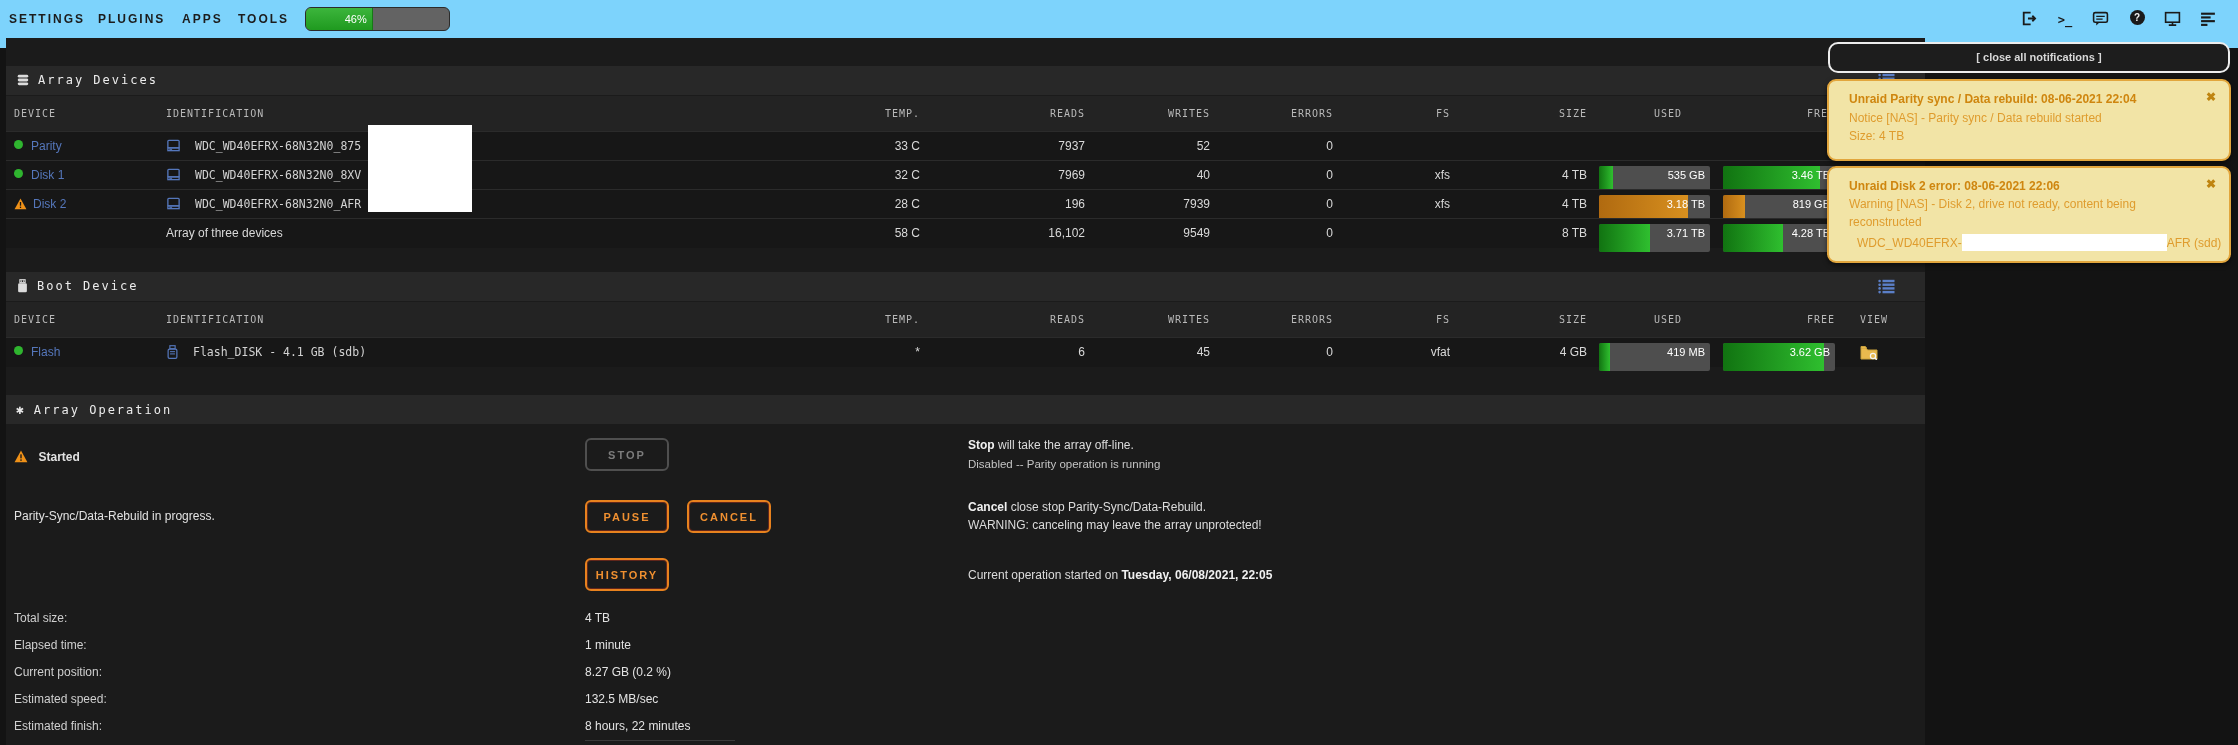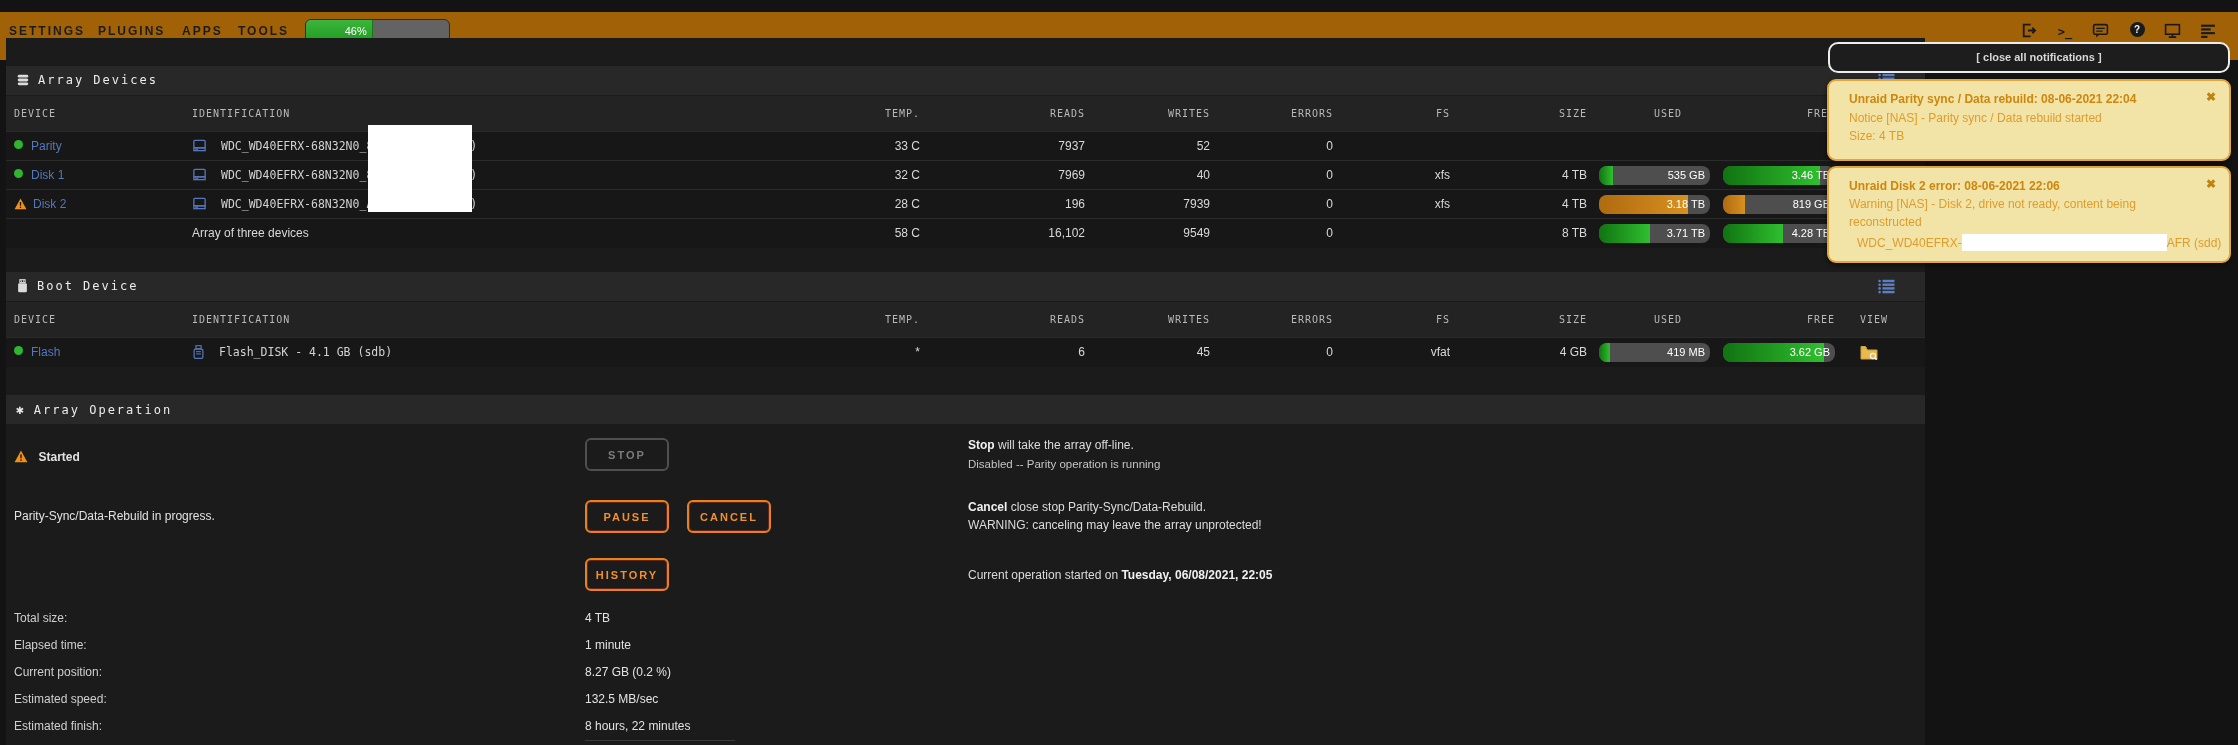--- a/index.html
+++ b/index.html
@@ -1,21 +1,21 @@
 <!DOCTYPE html>
 <html><head>
 <meta charset="utf-8">
 <style>
   html,body{margin:0;padding:0;}
   body{width:2238px;height:745px;position:relative;background:#131313;overflow:hidden;
        font-family:"Liberation Sans",sans-serif;-webkit-font-smoothing:antialiased;}
   .abs{position:absolute;}
 
   
-  .menubar{left:0;top:0;width:2238px;height:48px;background:#a16207;margin-top:12px;}
+  .menubar{left:0;top:0;width:2238px;height:48px;background:#7dd3fc;}
   .menu-item{top:0;height:38px;line-height:38px;font-size:12px;font-weight:bold;
              letter-spacing:2px;color:#1c1c1c;cursor:pointer;}
   .pbar{left:305px;top:7px;width:145px;height:24px;background:#636363;border:1px solid #2b2b2b;
         border-radius:6px;overflow:hidden;box-sizing:border-box;}
   .pbar-fill{position:absolute;left:0;top:0;bottom:0;background:linear-gradient(180deg,#3cb53c,#1f9a1f);
              border-right:1px solid #157a15;}
   .pbar-label{position:absolute;right:5px;top:0;line-height:22px;font-size:11px;color:#fff;}
   .hicon{top:10px;width:18px;height:18px;color:#1a1a1a;text-align:center;cursor:pointer;}
   .hicon svg{display:block;}
   .term-glyph{font-family:"DejaVu Sans Mono",monospace;font-weight:bold;font-size:12px;line-height:16px;color:#1a1a1a;}
@@ -32,37 +32,37 @@
   .sec-title .ticon{display:inline-block;vertical-align:-3px;margin-right:8px;}
   .sec-listicon{position:absolute;left:1872px;top:7px;width:17px;height:15px;cursor:pointer;}
 
   
   .thead{left:6px;width:1919px;height:35px;background:#232323;border-bottom:1px solid #333;}
   .th{position:absolute;top:0;height:35px;line-height:35px;font-size:10px;letter-spacing:1px;
       color:#b9b9b9;font-family:"DejaVu Sans Mono",monospace;}
   .trow{left:6px;width:1919px;height:29px;background:#171717;border-top:1px solid #2b2b2b;}
   .trow:first-of-type{border-top:none;}
   .td{position:absolute;top:0;height:29px;line-height:29px;font-size:12px;color:#d9d9d9;white-space:nowrap;}
-  .c-device{left:8px;}  .c-id{left:186px;}
+  .c-device{left:8px;}  .c-id{left:160px;}
   .c-temp{left:814px;width:100px;text-align:right;}
   .c-reads{left:979px;width:100px;text-align:right;}
   .c-writes{left:1104px;width:100px;text-align:right;}
   .c-errors{left:1227px;width:100px;text-align:right;}
   .c-fs{left:1344px;width:100px;text-align:right;}
   .c-size{left:1481px;width:100px;text-align:right;}
   .c-usedh{left:1576px;width:100px;text-align:right;}
   .c-freeh{left:1729px;width:100px;text-align:right;}
   .c-view{left:1854px;width:80px;text-align:left;}
   .dot{display:inline-block;width:9px;height:9px;border-radius:50%;background:#2fb52f;
        vertical-align:1px;margin-right:8px;}
   .warn-tri{display:inline-block;vertical-align:-2px;margin-right:6px;}
   .devlink{color:#5577bb;cursor:pointer;font-size:12px;}
   .serial{font-family:"DejaVu Sans Mono",monospace;font-size:11.5px;color:#d2d2d2;}
   .id-icon{display:inline-block;vertical-align:-3px;margin-right:14px;}
-  .bar{position:absolute;top:5px;height:19px;background:#4e4e4e;border-radius:8px;overflow:hidden;}
+  .bar{position:absolute;top:5px;height:28px;background:#4e4e4e;border-radius:2px;overflow:hidden;}
   .bar-used{left:1593px;width:111px;} .bar-free{left:1717px;width:112px;}
   .bar .fill{position:absolute;left:0;top:0;bottom:0;}
   .bar[data-variant="green"] .fill{background:linear-gradient(90deg,#117311,#2fbf2f);}
   .bar[data-variant="orange"] .fill{background:linear-gradient(90deg,#b06a10,#d8901f);}
   .bar .btxt{position:absolute;right:5px;top:0;line-height:19px;font-size:11px;color:#fff;}
 
   
   .op-label{font-size:12px;color:#e2e2e2;}
   .btn{position:absolute;width:84px;height:33px;border-radius:6px;box-sizing:border-box;
        font-size:11px;font-weight:bold;letter-spacing:2px;text-align:center;line-height:30px;cursor:pointer;

